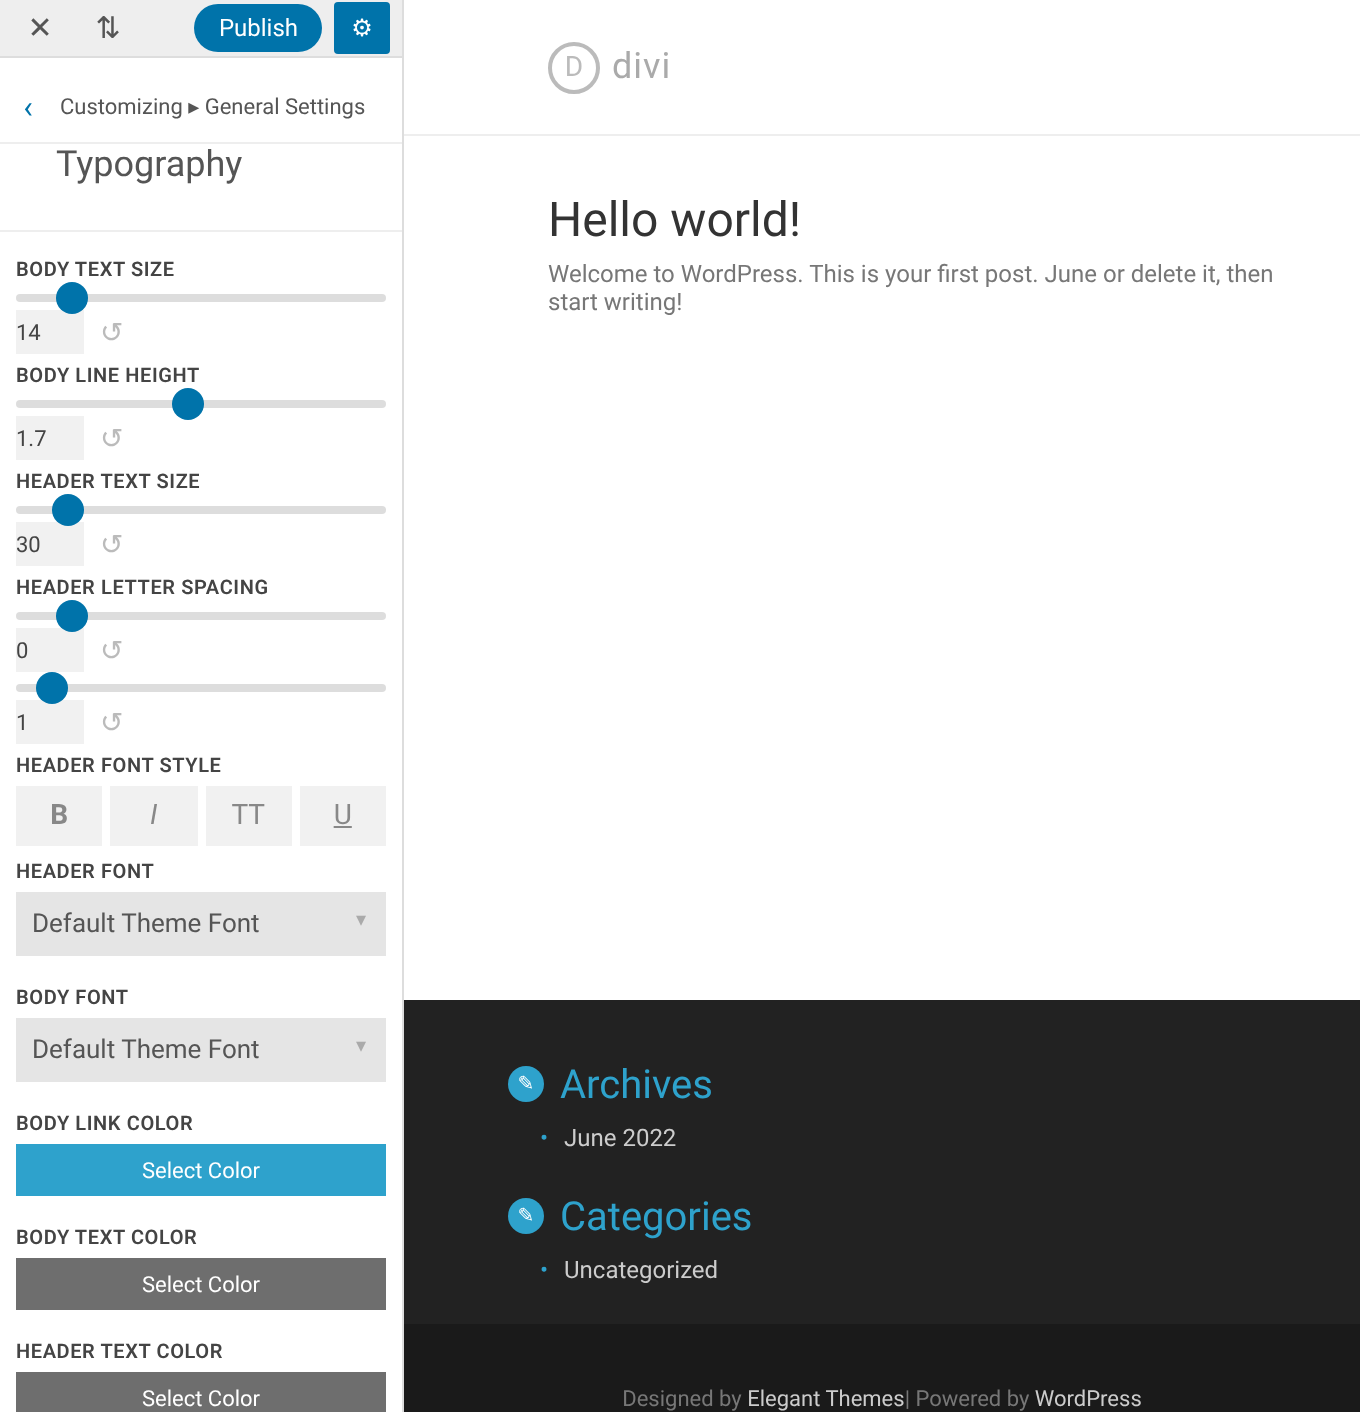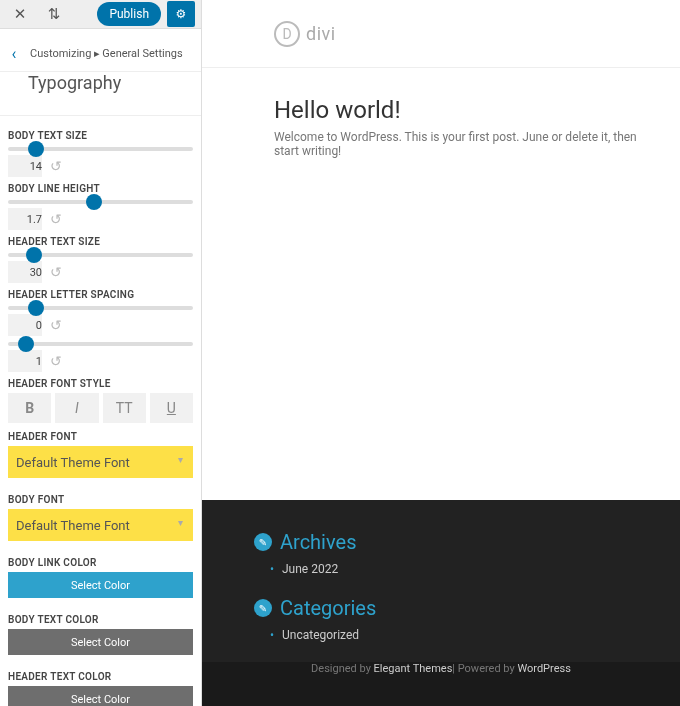--- a/index.html
+++ b/index.html
@@ -12,44 +12,44 @@
 .gear{background:#0073aa;color:#fff;width:28px;height:26px;display:flex;align-items:center;justify-content:center;border-radius:2px;cursor:pointer;font-size:12px}
 .crumb-row{display:flex;align-items:center;padding:8px 12px 2px;border-bottom:1px solid #eee}
 .back-chev{width:20px;height:32px;display:flex;align-items:center;justify-content:center;color:#0073aa;cursor:pointer;margin-left:-8px;margin-right:6px;font-size:16px}
 .crumb-text{font-size:11px;color:#555}
 .crumb-head{font-size:18px;color:#555;padding:0 0 22px 28px;border-bottom:1px solid #eee}
 .panel-section{padding:8px 8px 0}
 .ctrl-label{font-size:10px;font-weight:600;color:#444;letter-spacing:.3px;margin:6px 0 4px;text-transform:uppercase}
 .slider-track{height:4px;background:#ddd;border-radius:2px;position:relative;margin:6px 0 4px}
 .slider-knob{width:16px;height:16px;background:#0073aa;border-radius:50%;position:absolute;top:-6px;cursor:pointer}
 .val-row{display:flex;align-items:center;gap:8px;margin-bottom:6px}
-.val-box{width:34px;height:22px;background:#f1f1f1;border:none;text-align:right;font-size:11px;color:#444}
+.val-box{width:34px;height:22px;background:#f1f1f1;border:none;text-align:left;font-size:11px;color:#444}
 .reset{color:#bbb;cursor:pointer;font-size:14px}
 .style-btns{display:flex;gap:4px;margin-bottom:8px}
 .sbtn{flex:1;height:30px;background:#f1f1f1;display:flex;align-items:center;justify-content:center;cursor:pointer;color:#888;font-size:14px}
-.sel{width:100%;height:32px;background:#fde047;border:none;padding:0 8px;font-size:13px;color:#555;cursor:pointer;appearance:none;margin-bottom:8px;position:relative}
+.sel{width:100%;height:32px;background:#e5e5e5;border:none;padding:0 8px;font-size:13px;color:#555;cursor:pointer;appearance:none;margin-bottom:8px;position:relative}
 .sel-wrap{position:relative;margin-bottom:8px}
 .sel-wrap::after{content:"▾";position:absolute;right:10px;top:8px;color:#aaa;font-size:10px;pointer-events:none}
 .color-btn{width:100%;height:26px;border:none;color:#fff;font-size:11px;cursor:pointer;margin-bottom:10px}
 .cb-blue{background:#2ea2cc}
 .cb-gray{background:#6e6e6e}
 .preview{flex:1;height:100%;display:flex;flex-direction:column;background:#fff}
 .logo-row{height:68px;display:flex;align-items:center;padding-left:72px;border-bottom:1px solid #eee}
 .logo-circ{width:26px;height:26px;border:2px solid #bbb;border-radius:50%;display:flex;align-items:center;justify-content:center;color:#bbb;font-size:14px;margin-right:6px}
 .logo-txt{color:#aaa;font-size:18px;letter-spacing:.5px}
 .content{padding:28px 16px 0 72px;flex:1}
 .h1{font-size:24px;color:#333;margin-bottom:6px}
 .body-p{font-size:12px;color:#777}
 .footer{background:#222;padding:30px 0 0 52px;color:#fff}
 .f-head{display:flex;align-items:center;gap:8px;margin-bottom:8px}
 .f-icon{width:18px;height:18px;background:#2ea2cc;border-radius:50%;display:flex;align-items:center;justify-content:center;font-size:10px}
 .f-title{color:#2ea2cc;font-size:20px}
 .f-item{font-size:12px;color:#ccc;margin:0 0 20px 28px;position:relative}
 .f-item::before{content:"•";color:#2ea2cc;position:absolute;left:-12px}
-.credits{background:#1a1a1a;height:44px;display:flex;align-items:flex-start;justify-content:center;font-size:11px;color:#777;margin-left:-52px}
+.credits{background:#1a1a1a;height:44px;display:flex;align-items:flex-end;justify-content:center;font-size:11px;color:#777;margin-left:-52px}
 .credits b{color:#ccc;font-weight:normal}
 </style>
 </head>
 <body>
 
 <div class="sidebar">
   <div class="topbar">
     <div class="icon-btn">✕</div>
     <div class="icon-btn">⇅</div>
     <div class="spacer"></div>

